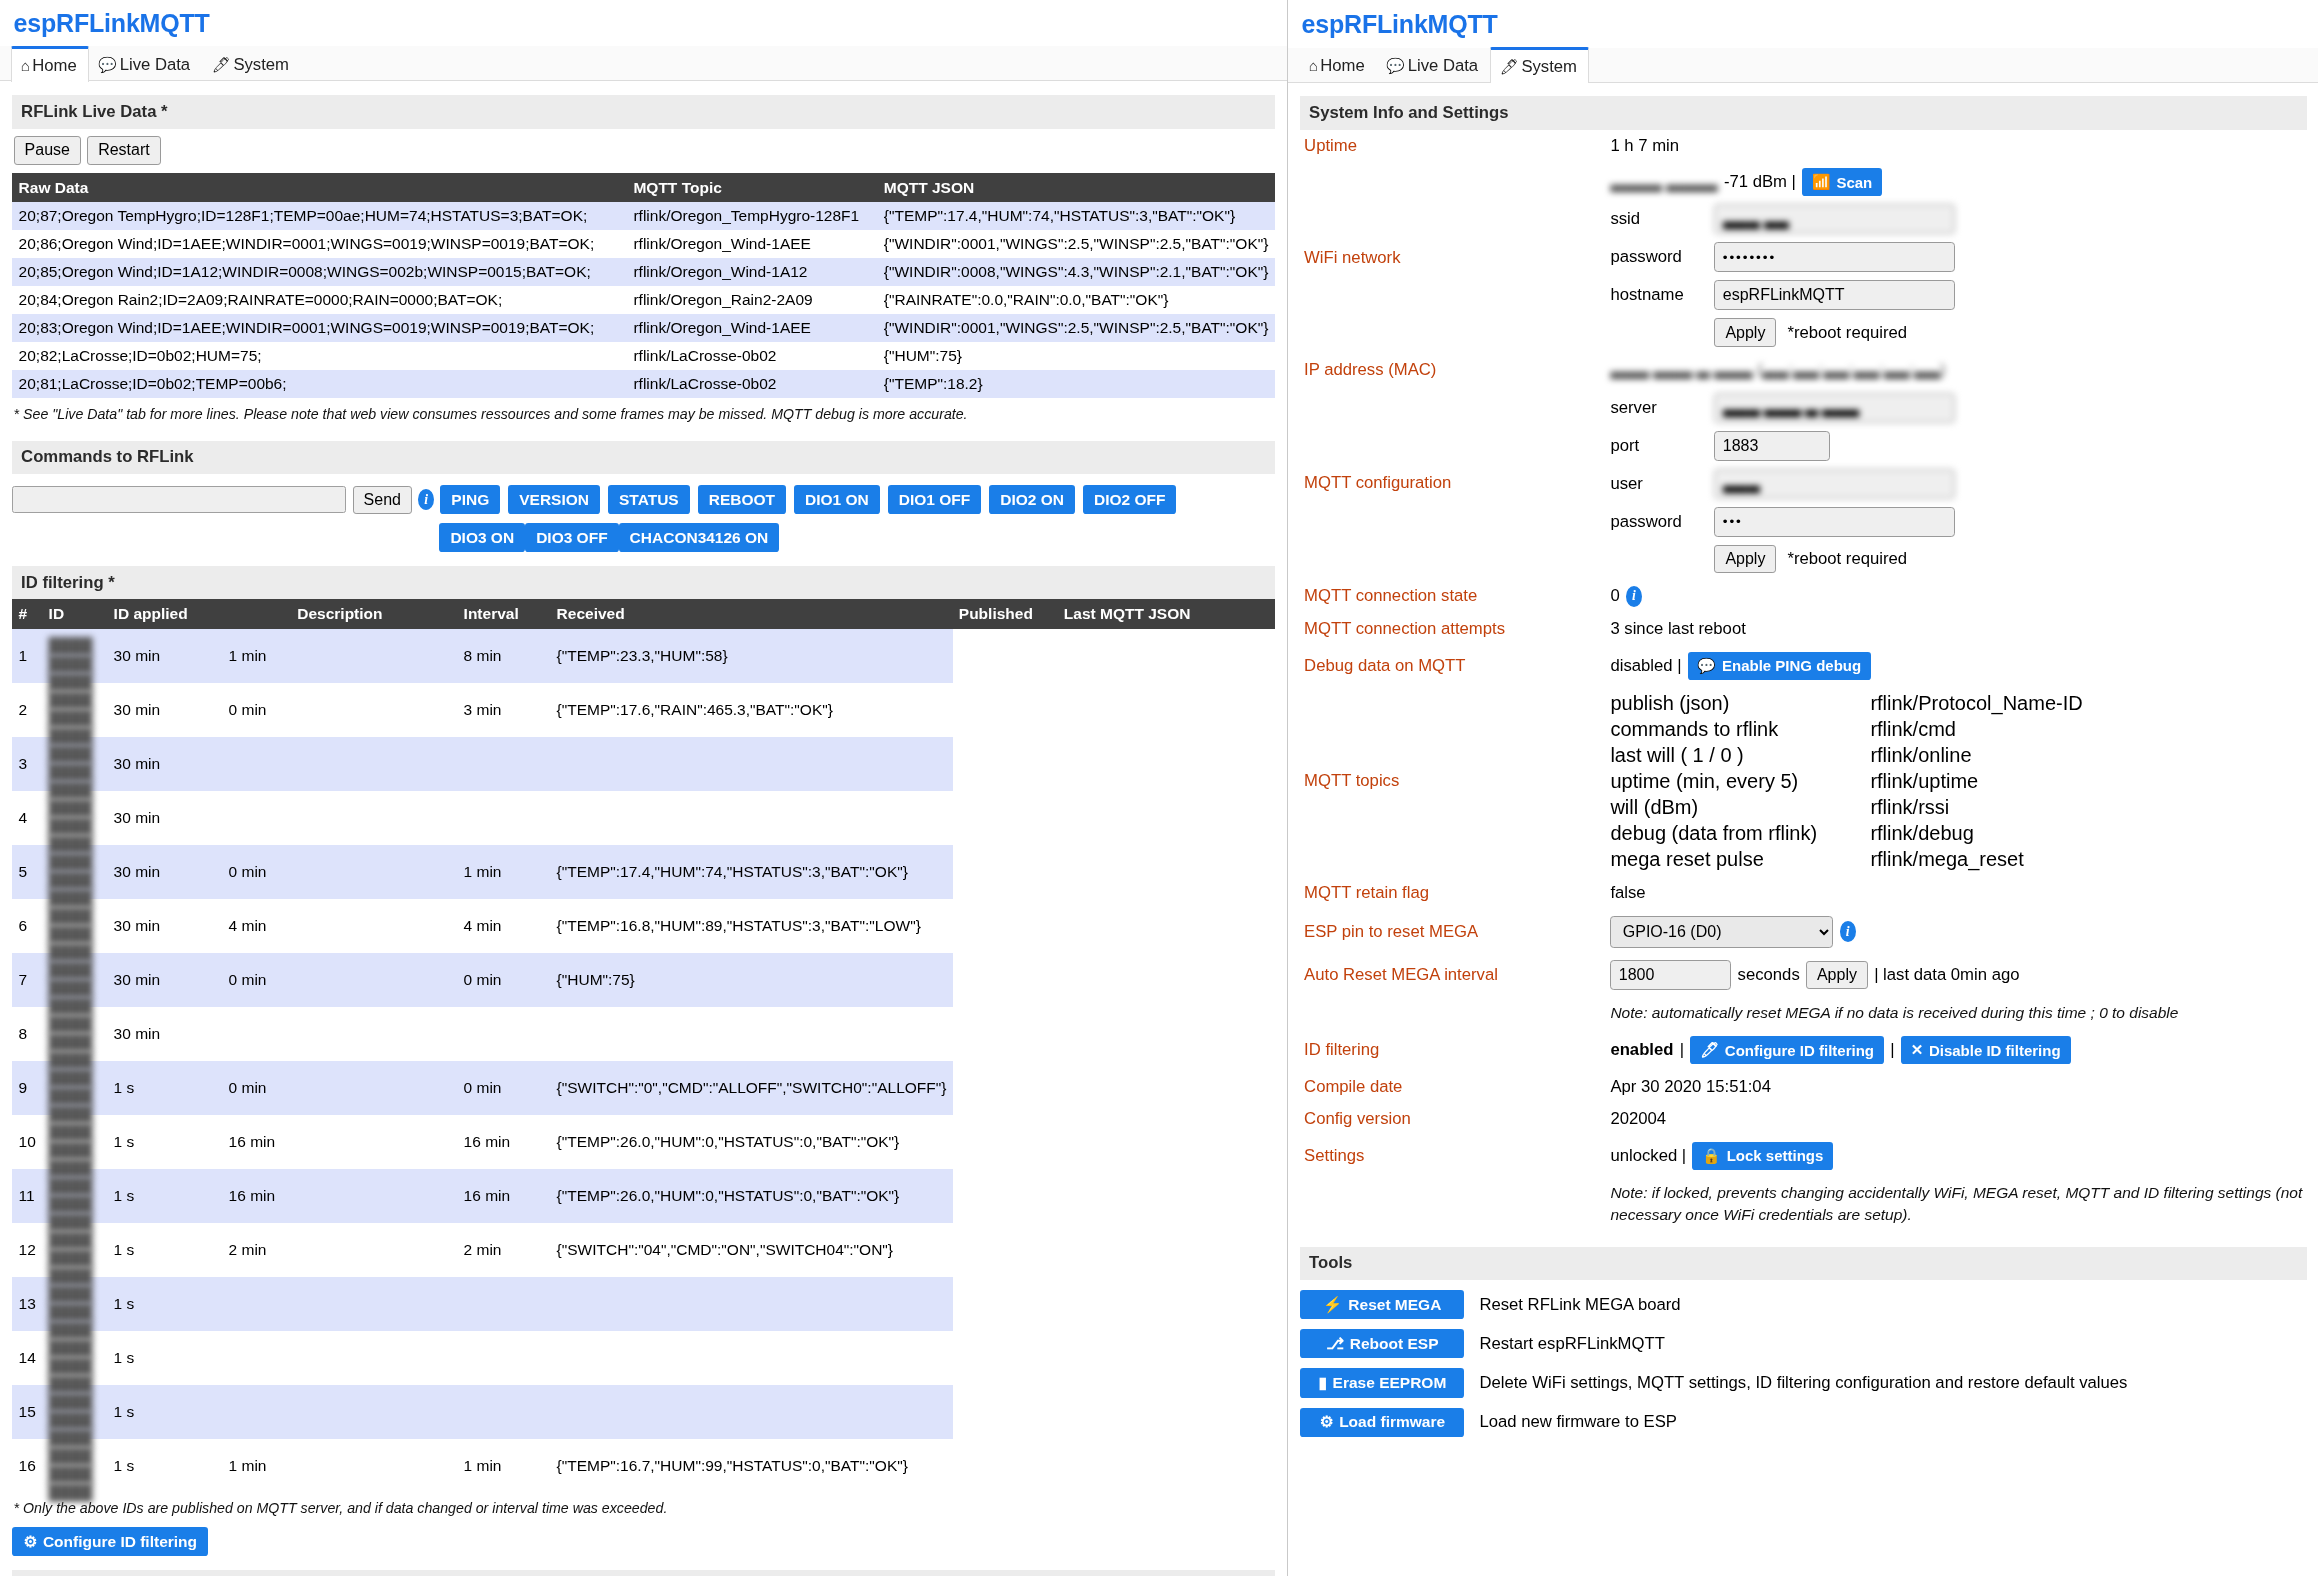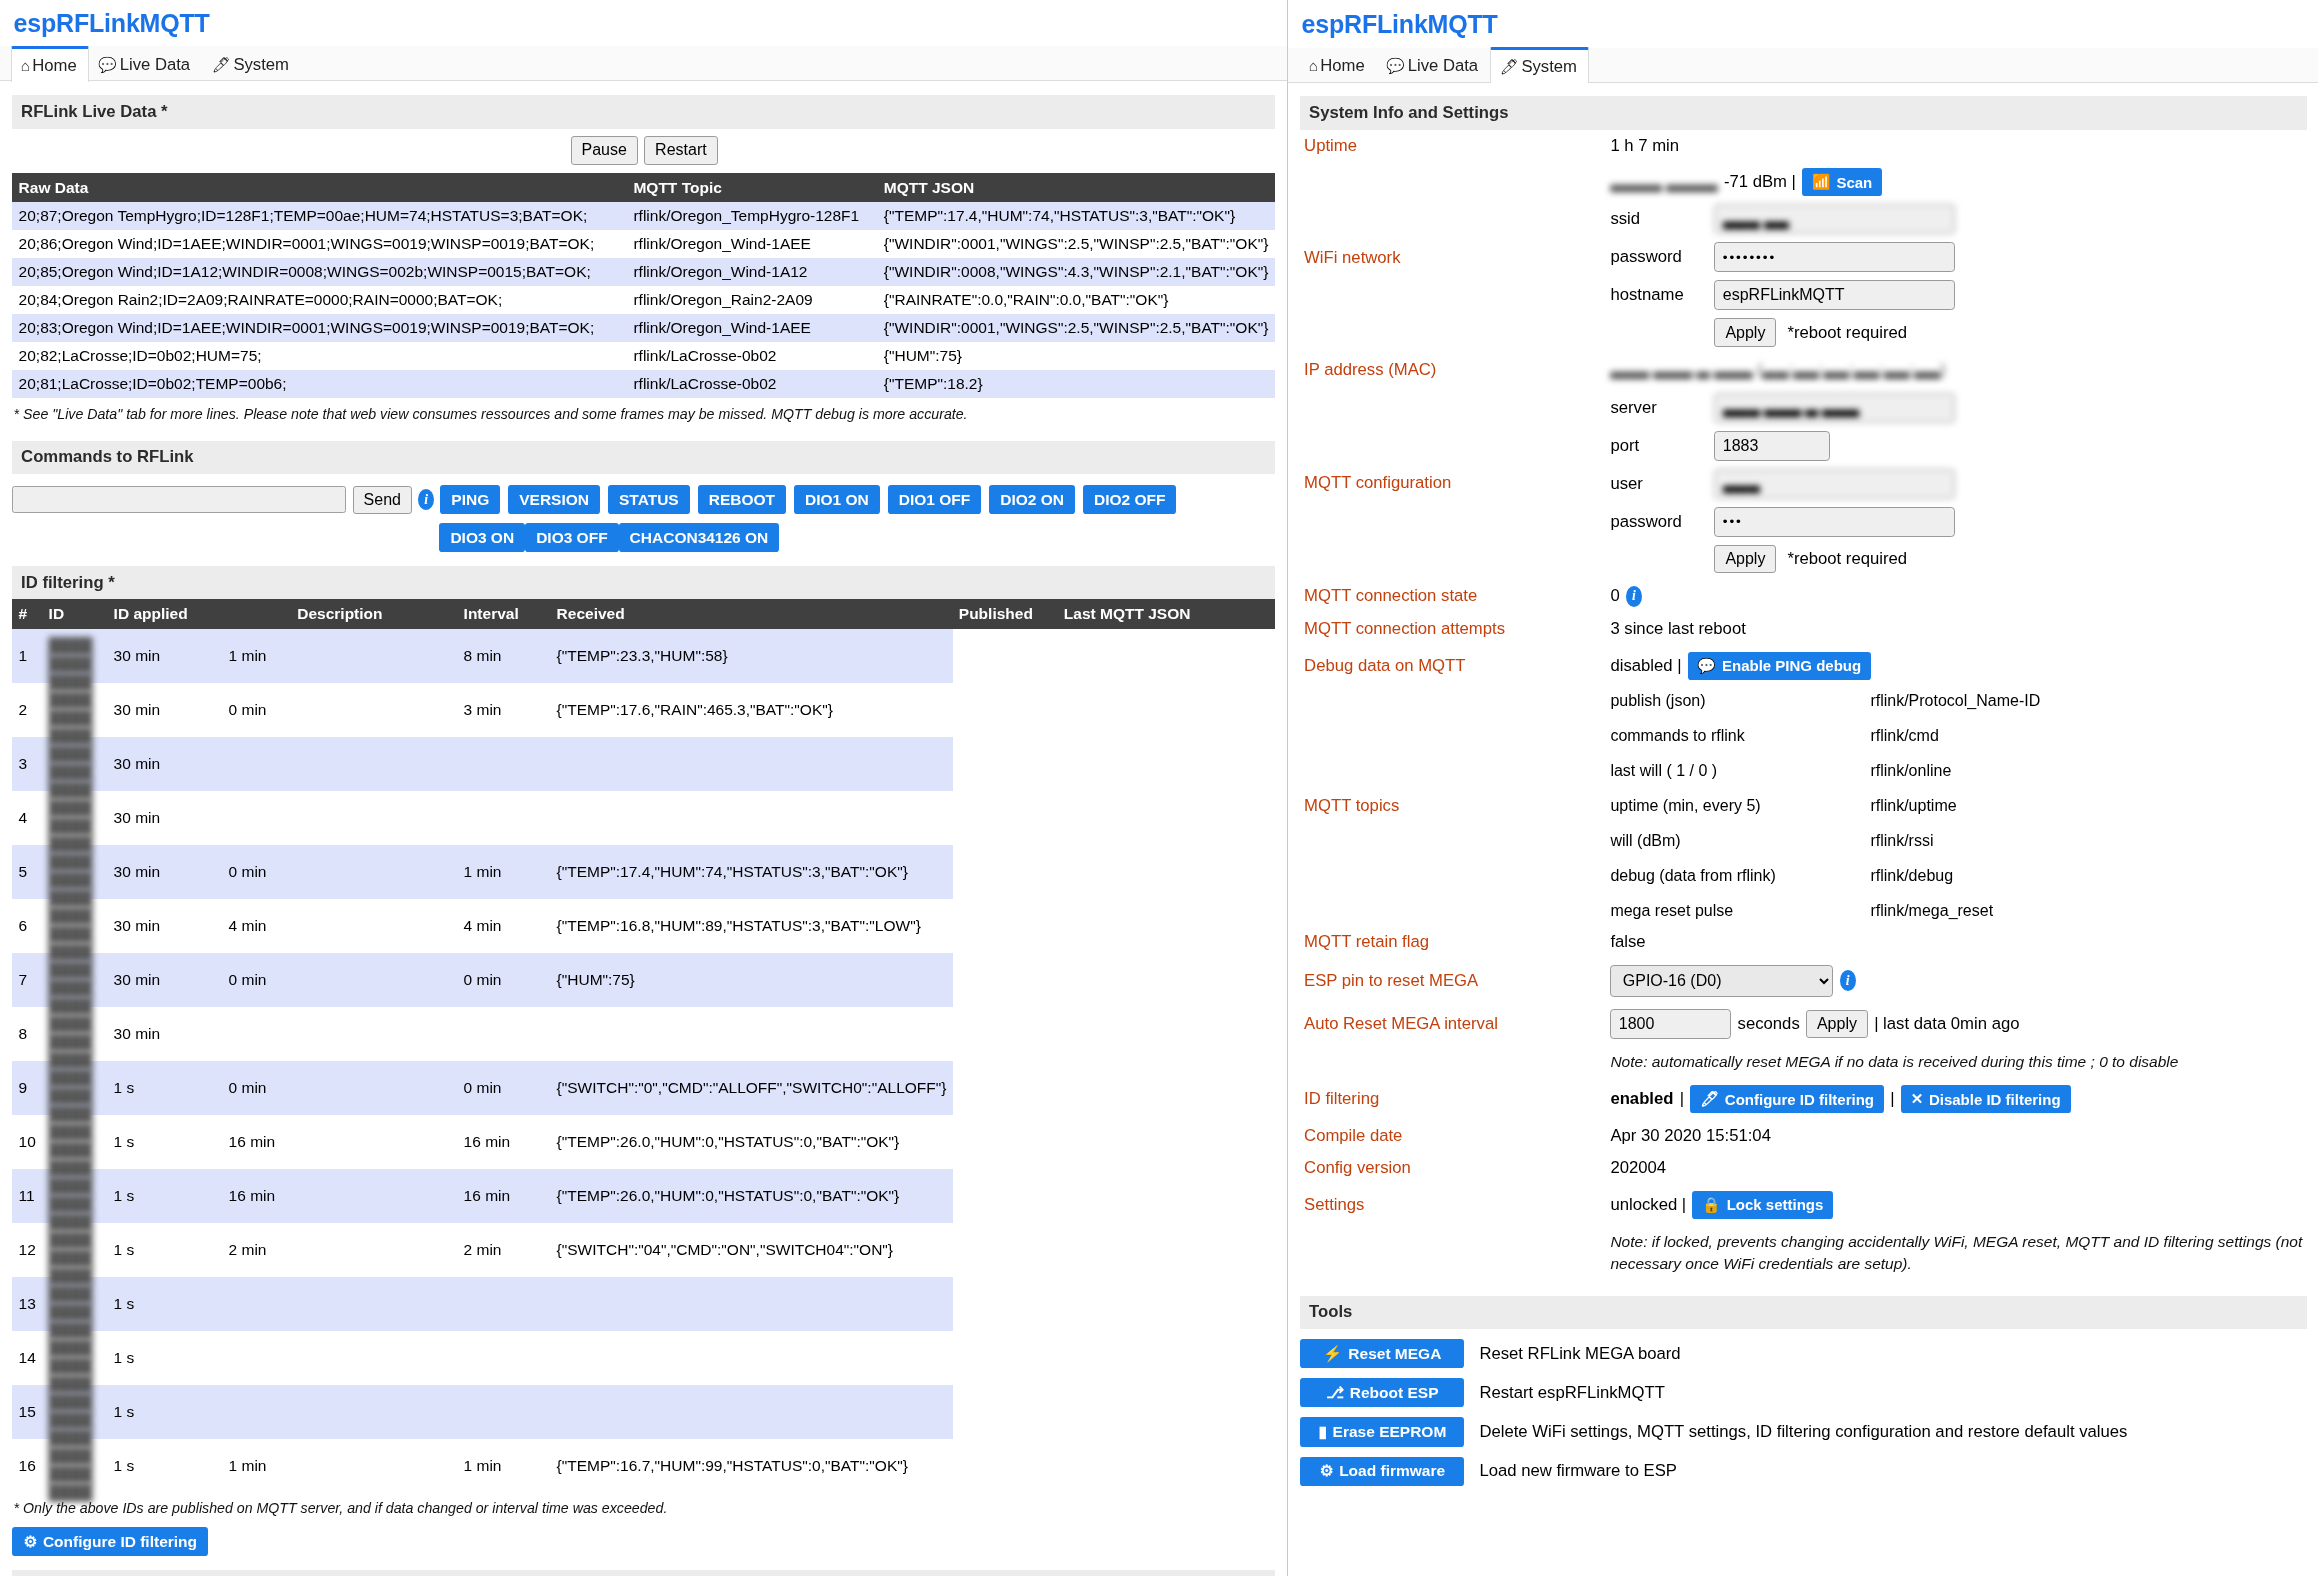--- a/index.html
+++ b/index.html
@@ -46,21 +46,21 @@
     background:#ececec; font-weight:bold; font-size:16.7px; color:#2b2b2b;
     padding:6.8px 8.7px; margin:16px 0 0 0; display:flex; align-items:center; gap:7.4px;
   }
   .secbar.tools { margin-top:15px; }
 
   
   .btn-gray {
     background:#efefef; border:0.6px solid #9a9a9a; border-radius:3.1px;
     padding:4.3px 10px; font-size:16px; font-family:inherit; cursor:pointer; color:#000;
   }
-  .btnrow { display:flex; gap:6.2px; margin:7.4px 0 0 1.2px;justify-content:center; }
+  .btnrow { display:flex; gap:6.2px; margin:7.4px 0 0 1.2px; }
   .btn-blue {
     background:#1a7ee8; color:#fff; border:none; border-radius:3.1px;
     padding:5.6px 11px; font-size:15.5px; font-weight:bold; cursor:pointer;
     font-family:inherit; white-space:nowrap; display:inline-flex; align-items:center; gap:5.6px;
   }
   .btn-blue.small { font-size:15px; padding:5px 10px; }
 
   
   table { border-collapse:collapse; width:100%; font-size:15.5px; }
   thead th {
@@ -105,21 +105,21 @@
   .inp {
     background:#efefef; border:0.6px solid #9a9a9a; border-radius:3.7px;
     height:30px; width:241px; font-family:inherit; font-size:16px; padding:0 7.4px; color:#000;
   }
   .inp.short { width:116px; }
   .inp.tiny { width:121px; }
   .sel {
     background:#e9e9e9; border:0.6px solid #9a9a9a; border-radius:3.7px;
     height:32px; width:223px; font-family:inherit; font-size:16px; padding:0 7.4px; color:#000;
   }
-  .topics { display:grid; grid-template-columns:260px 1fr; row-gap:17px; font-size:16px; }
+  .topics { display:grid; grid-template-columns:260px 1fr; row-gap:3px; font-size:20px; }
   .tools-row { display:flex; align-items:center; gap:15px; margin-top:10px; }
   .tools-btn { width:164px; justify-content:center; }
   .tools-desc { font-size:16.7px; }
   .ital { font-style:italic; font-size:15.5px; color:#111; line-height:1.4; }
   .bold { font-weight:bold; }
   .wifi-sig { display:flex; align-items:center; gap:6.2px; font-size:16.7px; }
   .dot-pass { letter-spacing:1.9px; font-size:13.6px; }
   .pill-tabs { display:flex; gap:7.4px; }
 </style>
 </head>

